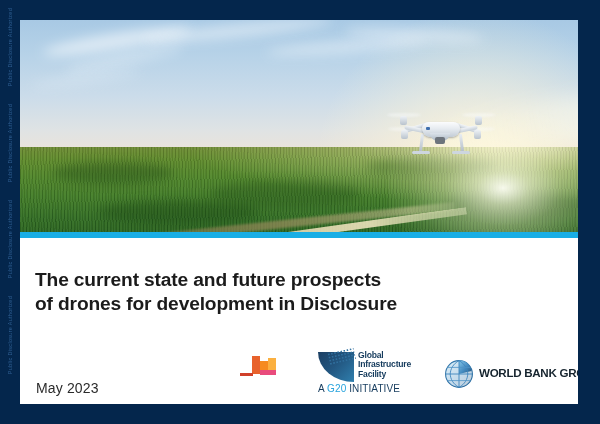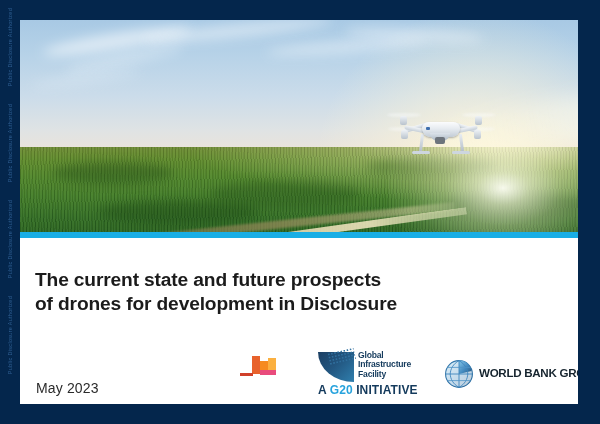--- a/index.html
+++ b/index.html
@@ -422,22 +422,22 @@
     color: #143a5c;
     letter-spacing: -0.2px;
   }
   .gif-g20-row {
     position: absolute;
     left: 0;
     top: 33px;
     width: 96px;
     white-space: nowrap;
     font-family: "Liberation Sans", sans-serif;
-    font-size: 12px;
-    font-weight: bold;
+    font-size: 10px;
+    font-weight: normal;
     color: #143a5c;
     letter-spacing: 0.1px;
   }
   .gif-g20-row .g20 { color: #27a3dd; }
 
   
   .logo-wb {
     position: absolute;
     left: 424px;
     top: 8px;

